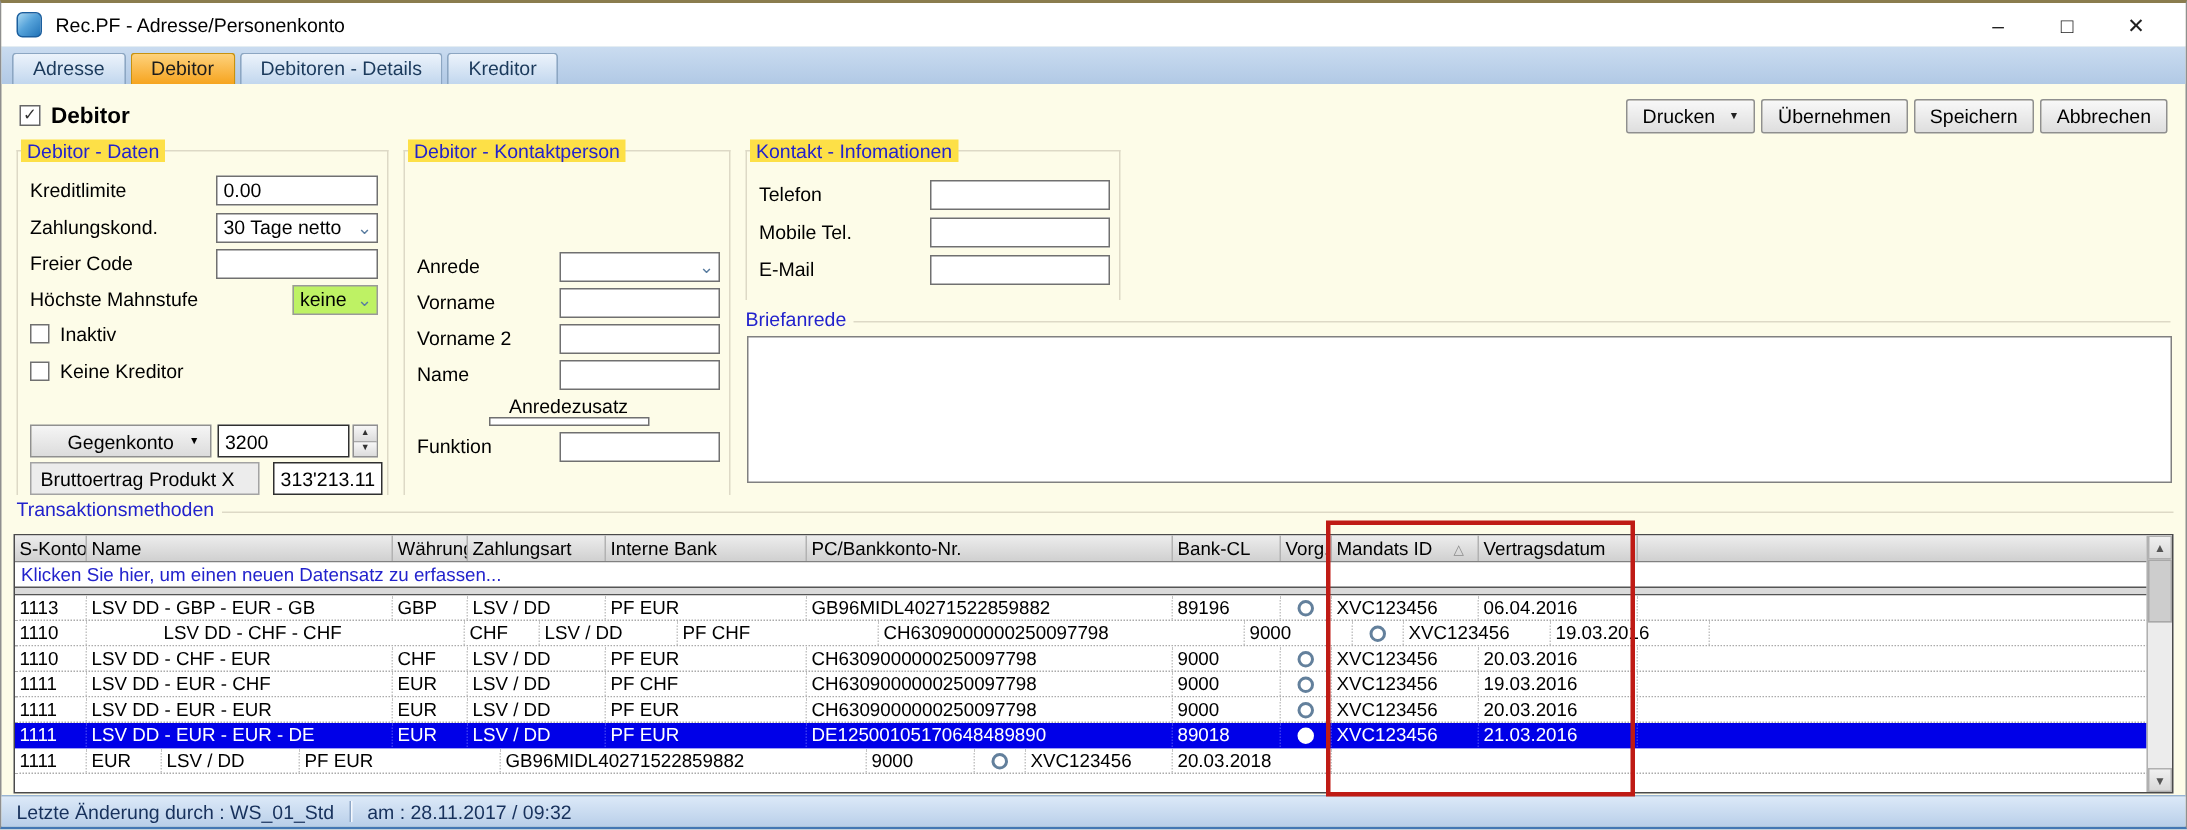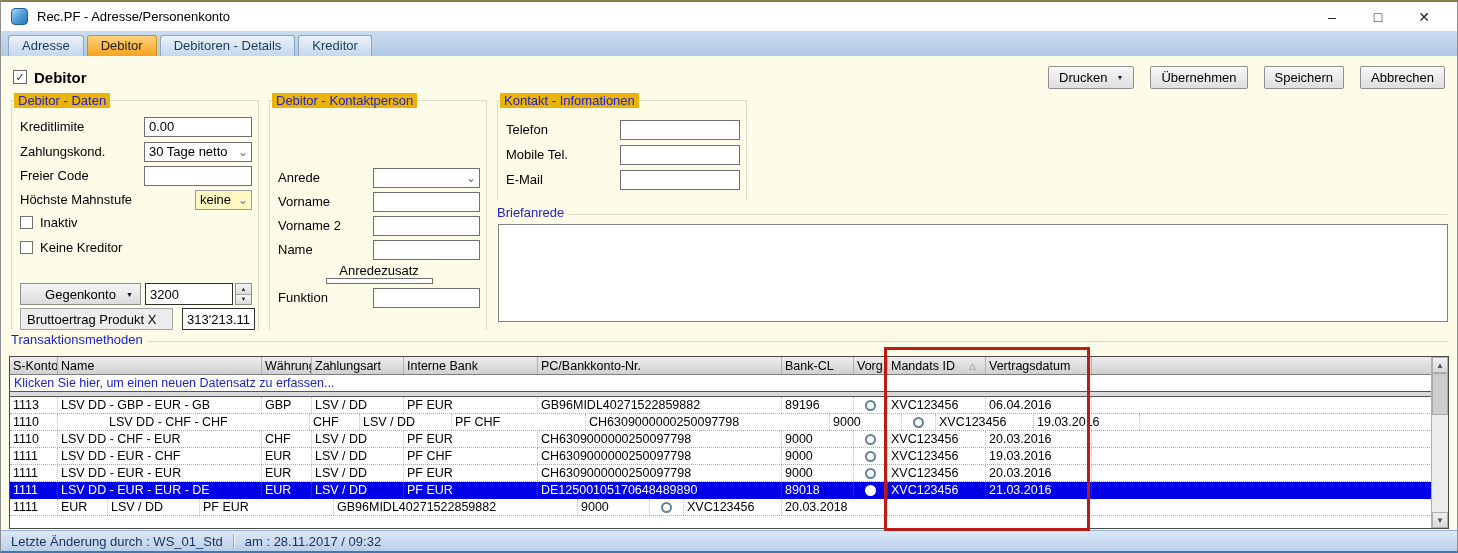--- a/index.html
+++ b/index.html
@@ -23,41 +23,41 @@
     border-radius:3px 3px 0 0; background:linear-gradient(#ecf3fb,#c2d7ee); color:#1b3a5c; font-size:13px; cursor:default; }
   .tab.active { background:linear-gradient(#fed27c,#f6a41f); border-color:#c8920f; color:#1c1c1c; }
 
   
   .content { flex:1; position:relative; }
 
   .header-row { position:absolute; left:12px; right:12px; top:8px; height:26px; display:flex; align-items:center; }
   .checkbox { width:14px; height:14px; border:1px solid #666; background:#fff; display:inline-flex;
     align-items:center; justify-content:center; font-size:11px; line-height:11px; color:#333; }
   .header-title { font-weight:bold; font-size:15px; margin-left:7px; }
-  .header-buttons { margin-left:auto; display:flex; gap:16px;justify-content:flex-end; }
+  .header-buttons { margin-left:auto; display:flex; gap:4px;justify-content:flex-end; }
   .btn { height:23px; min-width:73px; background:linear-gradient(#f8f8f8,#dedede); border:1px solid #8f8f8f;
     border-radius:2px; display:flex; align-items:center; justify-content:center; font-size:13px; padding:0 10px; cursor:default; }
   .btn .arrow { font-size:7px; margin-left:9px; color:#222; }
 
   
   .group { position:absolute; border:1px solid #ddd9c6; border-bottom:none; }
-  .group-title { position:absolute; top:-8px; left:2px; background:#eab308; padding:0 4px; color:#2222cc; font-size:13px; white-space:nowrap; }
+  .group-title { position:absolute; top:-8px; left:2px; background:#fde047; padding:0 4px; color:#2222cc; font-size:13px; white-space:nowrap; }
   .title-row { position:absolute; display:flex; align-items:center; gap:5px; color:#2222cc; font-size:13px; }
   .title-row .line { flex:1; border-top:1px solid #ddd9c6; margin-top:3px; }
 
   #group-daten { left:10px; top:44px; width:248px; height:230px; }
   #group-kp    { left:268px; top:44px; width:218px; height:230px; }
   #group-ki    { left:496px; top:44px; width:250px; height:100px; }
 
   .frow { position:absolute; left:8px; right:6px; display:flex; align-items:center; justify-content:space-between; height:21px; }
   .flabel { font-size:13px; }
   .tinput { width:108px; height:20px; border:1px solid #707070; background:#fff; padding:1px 4px; font-size:13px; display:flex; align-items:center; }
   .tselect { width:108px; height:20px; border:1px solid #707070; background:#fff; padding:1px 3px 1px 4px; display:flex; align-items:center; justify-content:space-between; font-size:13px; }
   .tselect .chev { color:#5a7da0; font-size:12px; line-height:10px; }
-  .tselect.disabled { background:#fef9c3; border-color:#9a9a9a; width:57px; }
+  .tselect.disabled { background:#bef264; border-color:#9a9a9a; width:57px; }
   .cbrow { position:absolute; left:8px; display:flex; align-items:center; gap:7px; height:16px; }
   .cb { width:13px; height:13px; border:1px solid #707070; background:#fff; }
 
   .gegen-row { position:absolute; left:8px; top:182px; display:flex; align-items:flex-end; height:22px; }
   .gegen-btn { width:121px; height:22px; background:linear-gradient(#f5f5f5,#dcdcdc); border:1px solid #909090;
     display:flex; align-items:center; justify-content:center; font-size:13px; position:relative; }
   .gegen-btn .arrow { position:absolute; right:7px; font-size:7px; }
   .gegen-input { width:88px; height:22px; border:1px solid #2f2f2f; padding:1px 4px; background:#fff; display:flex; align-items:center; margin-left:4px; }
   .spinner { width:17px; height:22px; display:flex; flex-direction:column; border:1px solid #909090; margin-left:2px; background:#e8e8e8; }
   .spin-btn { flex:1; background:linear-gradient(#f7f7f7,#dcdcdc); font-size:6px; display:flex; align-items:center; justify-content:center; color:#333; }

